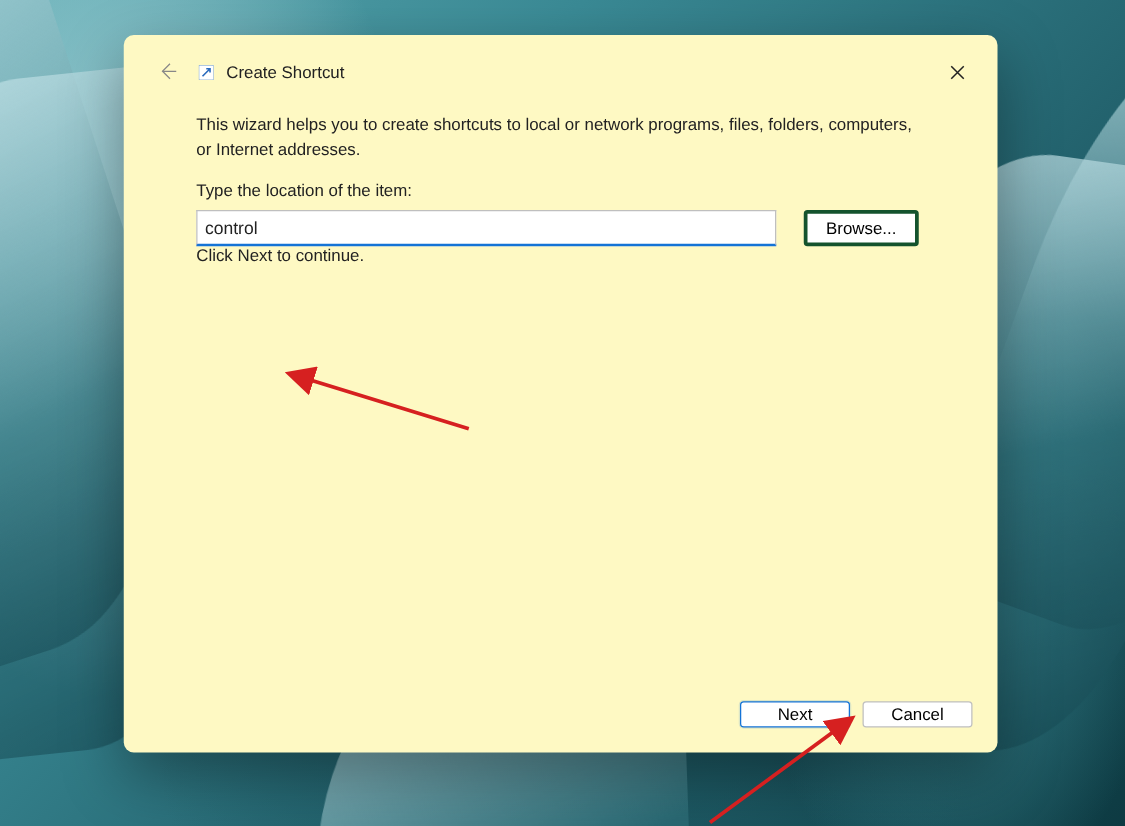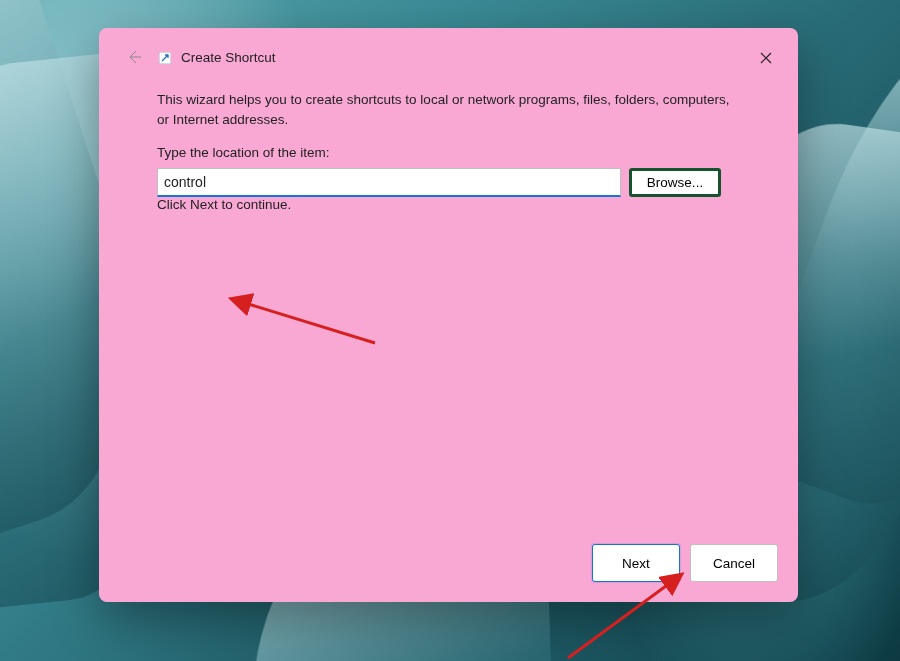--- a/index.html
+++ b/index.html
@@ -31,21 +31,21 @@
     .l3{ width:240px; height:520px; right:-70px; top:-20px; transform:rotate(20deg);}
     .l4{ width:260px; height:480px; right:-10px; top:120px; transform:rotate(8deg); opacity:.9;}
     .l5{ width:300px; height:420px; left:260px; bottom:-260px; transform:rotate(-2deg);}
 
     .dialog {
       position: absolute;
       left: 99px;
       top: 28px;
       width: 699px;
       height: 574px;
-      background: #f9a8d4;
+      background: #fef9c3;
       border-radius: 8px;
       box-shadow: 0 18px 48px rgba(0,0,0,0.35);
       display: flex;
       flex-direction: column;
     }
     .titlebar {
       display: flex;
       align-items: center;
       padding: 18px 20px 8px 24px;
       position: relative;
@@ -94,21 +94,21 @@
       margin-bottom: 16px;
       max-width: 580px;
     }
     .field-label {
       font-size: 13.5px;
       color: #222;
       margin-bottom: 8px;
     }
     .field-row {
       display: flex;
-      gap: 8px;
+      gap: 22px;
       align-items: flex-start;
     }
     .item-input {
       width: 464px;
       height: 29px;
       border: 1px solid #bfbfbf;
       border-bottom: 2px solid #1473d6;
       font-size: 14px;
       padding: 3px 6px;
       font-family: inherit;
@@ -130,21 +130,21 @@
       color: #222;
     }
     .footer {
       padding: 16px 20px 20px 20px;
       display: flex;
       justify-content: flex-end;
       gap: 10px;
     }
     .btn {
       min-width: 88px;
-      height: 38px;
+      height: 21px;
       border: 1px solid #bfbfbf;
       background: #fff;
       border-radius: 3px;
       font-size: 13.5px;
       font-family: inherit;
       cursor: pointer;
       padding: 0 14px;
     }
     .btn.primary {
       border: 1.5px solid #1473d6;

